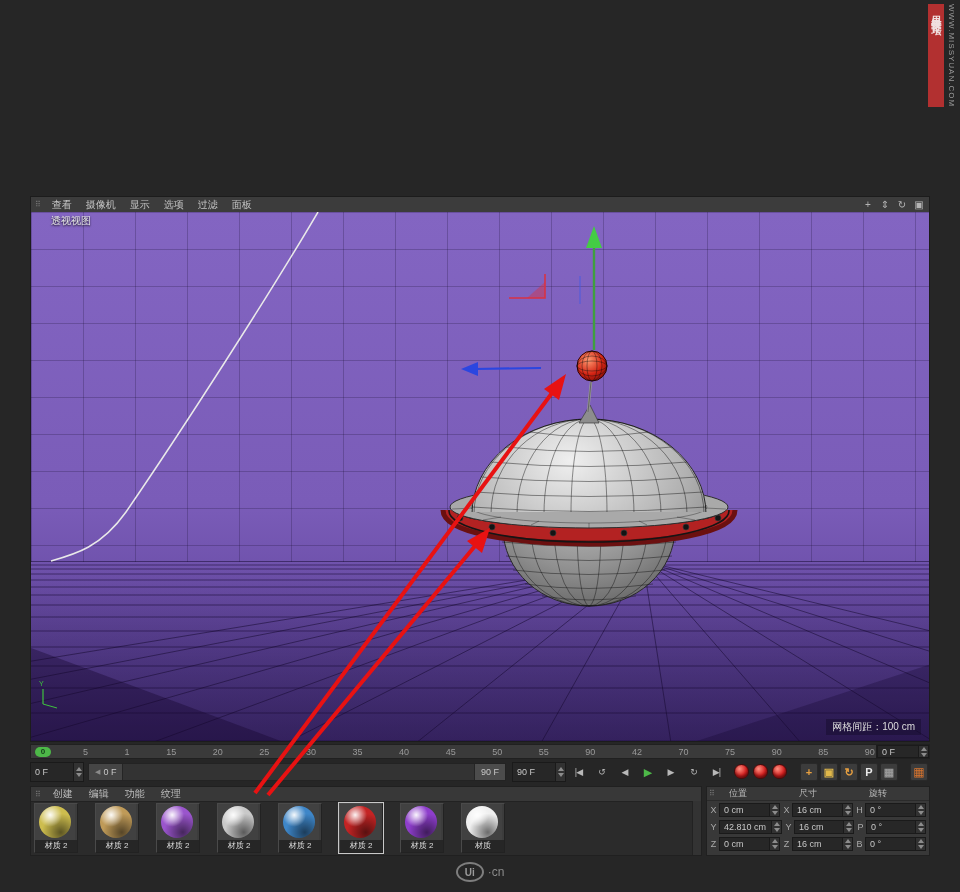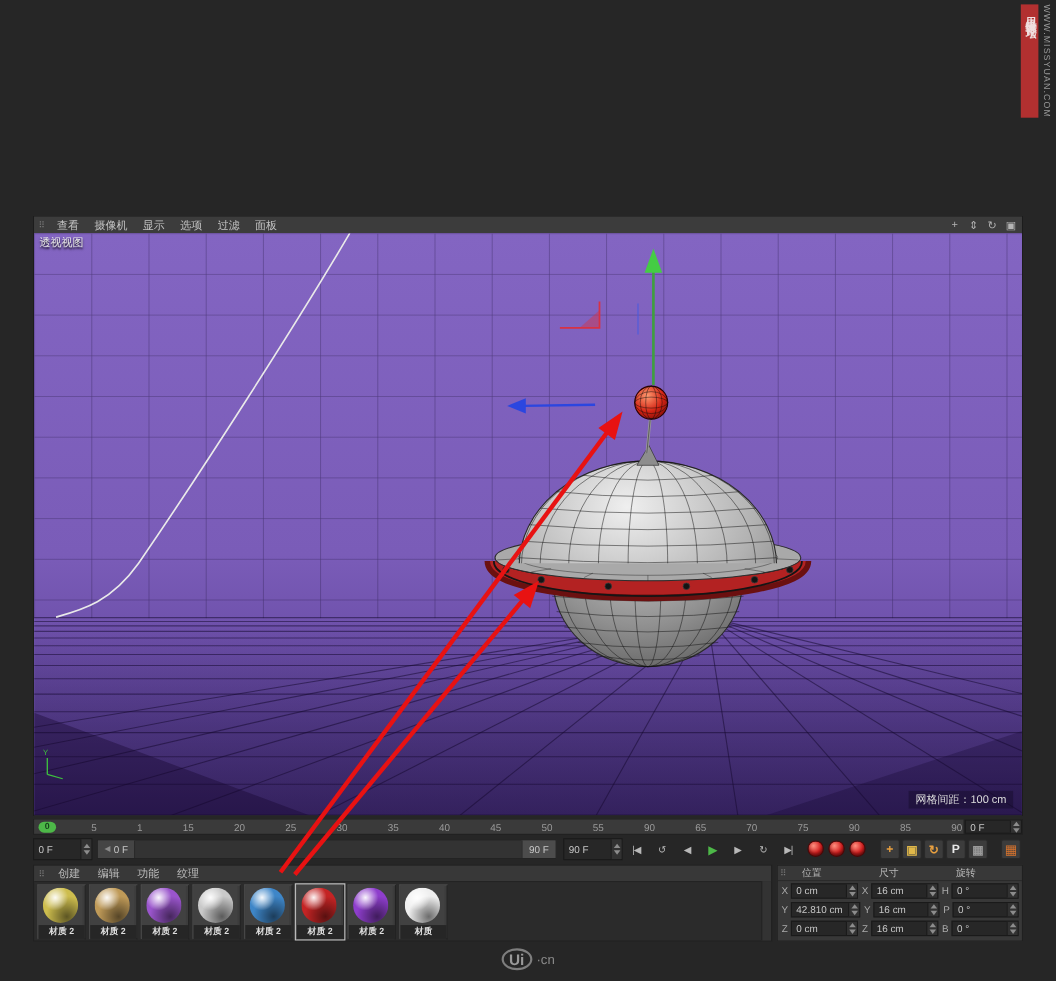--- a/index.html
+++ b/index.html
@@ -13,21 +13,21 @@
   .wm-url{color:#9a9a9a;font-size:8px;letter-spacing:1px;text-orientation:sideways;}
 
   
   .viewport{position:absolute;left:30px;top:196px;width:900px;height:546px;background:#3c3c3c;border:1px solid #1c1c1c;box-sizing:border-box;}
   .vp-menubar{height:15px;display:flex;align-items:center;padding:0 4px;background:#3c3c3c;font-size:10px;color:#c4c4c4;}
   .grip{color:#7a7a7a;font-size:8px;margin-right:4px;}
   .vp-menu-item{padding:0 7px;cursor:default;}
   .vp-nav{margin-left:auto;display:flex;gap:5px;}
   .vp-nav-btn{color:#b4b4b4;font-size:10px;width:12px;text-align:center;}
   .vp-canvas{position:absolute;top:15px;left:0;right:0;bottom:0;background:#7a5cb8;overflow:hidden;}
-  .vp-view-label{position:absolute;top:17px;left:5px;font-size:10px;color:#e8e8e8;text-shadow:0 1px 2px #000;z-index:3;}
+  .vp-view-label{position:absolute;top:17px;left:20px;font-size:10px;color:#e8e8e8;text-shadow:0 1px 2px #000;z-index:3;}
   .vp-gridinfo{position:absolute;right:8px;bottom:6px;font-size:10px;color:#ddd;background:rgba(20,10,40,.45);padding:1px 6px;z-index:3;}
 
   
   .timeline{position:absolute;left:30px;top:744px;width:900px;height:15px;background:#3a3a3a;border:1px solid #202020;box-sizing:border-box;}
   .playhead{position:absolute;left:4px;top:2px;width:16px;height:10px;background:#4db848;border-radius:5px;
             font-size:8px;color:#14421a;text-align:center;line-height:10px;font-weight:bold;}
   .tl-ticks{position:absolute;left:52px;width:792px;top:0;height:100%;display:flex;justify-content:space-between;align-items:center;font-size:9px;color:#9a9a9a;}
   .tl-field{position:absolute;right:0;top:0;bottom:0;width:52px;background:#2d2d2d;border-left:1px solid #1d1d1d;display:flex;align-items:center;}
 
   
@@ -55,21 +55,21 @@
   .t-toggles{position:absolute;left:770px;top:1px;display:flex;gap:2px;}
   .tgl{width:18px;height:18px;background:#3c3c3c;border:1px solid #292929;border-radius:2px;display:flex;align-items:center;justify-content:center;
        font-size:11px;font-weight:bold;color:var(--tc,#bbb);box-sizing:border-box;}
   .kf-panel{position:absolute;right:2px;top:1px;width:18px;height:18px;background:#3c3c3c;border:1px solid #292929;border-radius:2px;
             display:flex;align-items:center;justify-content:center;color:#d8742e;font-size:12px;box-sizing:border-box;}
 
   
   .materials{position:absolute;left:30px;top:786px;width:672px;height:70px;background:#2b2b2b;border:1px solid #202020;box-sizing:border-box;}
   .mat-menubar{height:14px;background:#383838;border-bottom:1px solid #222;display:flex;align-items:center;padding:0 4px;font-size:10px;color:#bbb;}
   .mat-menu-item{padding:0 8px;}
-  .mat-list{display:flex;gap:3px;padding:3px 3px;height:54px;box-sizing:border-box;align-items:center;font-weight:bold;}
+  .mat-list{display:flex;gap:17px;padding:3px 3px;height:54px;box-sizing:border-box;align-items:flex-end;}
   .mat-item{width:42px;background:#3c3c3c;border:1px solid #4a4a4a;border-bottom-color:#222;border-right-color:#222;}
   .mat-item.selected{outline:1px solid #c8c8c8;}
   .mat-sphere-box{width:40px;height:36px;display:flex;align-items:center;justify-content:center;background:#414141;}
   .mat-sphere{width:32px;height:32px;border-radius:50%;background-color:var(--c,#888);
       background-image:radial-gradient(circle at 35% 28%, rgba(255,255,255,.95), rgba(255,255,255,0) 38%),
                        radial-gradient(circle at 68% 82%, rgba(0,0,0,.55), rgba(0,0,0,0) 55%);}
   .mat-label{height:12px;background:#262626;color:#ddd;font-size:8px;text-align:center;line-height:12px;overflow:hidden;white-space:nowrap;}
   .mat-scroll{position:absolute;right:0;top:14px;bottom:0;width:8px;background:#333;border-left:1px solid #222;}
 
   
@@ -77,21 +77,21 @@
   .coord-head{display:grid;grid-template-columns:14px 70px 70px 66px;align-items:center;height:13px;border-bottom:1px solid #2a2a2a;}
   .coord-head span{padding-left:8px;}
   .coord-row{display:grid;grid-template-columns:1fr 1fr 1fr;gap:3px;padding:1px 3px;height:17px;box-sizing:border-box;}
   .coord-cell{display:flex;align-items:center;gap:2px;height:100%;}
   .coord-cell .axis{width:8px;text-align:center;color:#aaa;}
   .coord-cell .field{height:14px;}
 
   
   .logo{position:absolute;left:0;right:0;top:862px;display:flex;align-items:center;justify-content:center;gap:4px;color:#8a8a8a;}
   .logo-circle{width:28px;height:20px;border:2px solid #7e7e7e;border-radius:50%;display:flex;align-items:center;justify-content:center;
-               font-size:14px;font-weight:bold;color:#9a9a9a;box-sizing:border-box;}
+               font-size:10px;font-weight:bold;color:#9a9a9a;box-sizing:border-box;}
   .logo-suffix{font-size:12px;color:#8a8a8a;}
 
   
   .overlay{position:absolute;left:0;top:0;z-index:40;pointer-events:none;}
 </style>
 </head>
 <body>
 <div class="page">
 
   <div class="watermark">
@@ -313,21 +313,21 @@
         <span>15</span>
         <span>20</span>
         <span>25</span>
         <span>30</span>
         <span>35</span>
         <span>40</span>
         <span>45</span>
         <span>50</span>
         <span>55</span>
         <span>90</span>
-        <span>65</span>
+        <span>42</span>
         <span>70</span>
         <span>75</span>
         <span>90</span>
         <span>85</span>
         <span>90</span>
       </div>
     <div class="tl-field">
       <div class="field">
           <span class="val">0 F</span>
         <span class="stepper">

